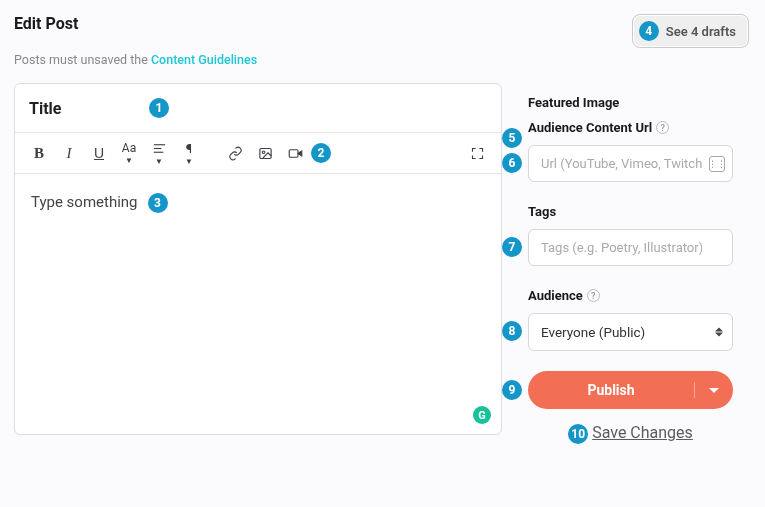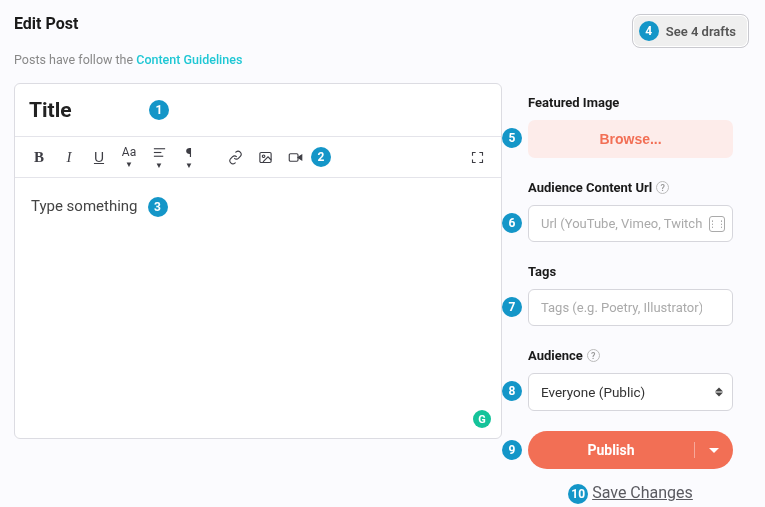--- a/index.html
+++ b/index.html
@@ -9,21 +9,21 @@
 .drafts-btn { display:flex; align-items:center; gap:7px; padding:6px 12px 6px 6px; border:1px solid #c9c9cf; border-radius:8px; background:#efefef; cursor:pointer; box-shadow:0 0 0 1px #fff inset; }
 .drafts-btn span.label { font-size:13px; font-weight:600; color:#555; }
 .subtext { padding:0 14px 16px 14px; font-size:12.5px; color:#888; }
 .subtext a { color:#1fc7d4; text-decoration:none; font-weight:500; }
 .main-cols { display:flex; gap:26px; padding:0 14px; }
 .left-col { width:488px; }
 .right-col { width:205px; padding-top:12px; }
 
 .editor-card { border:1px solid #dcdce2; border-radius:6px; background:#fff; }
 .title-row { padding:14px 14px; border-bottom:1px solid #e4e4ea; display:flex; align-items:center; }
-.title-input { border:none; outline:none; font-size:21px; font-weight:700; color:#222; font-family:inherit; width:120px; background:transparent; }
+.title-input { border:none; outline:none; font-size:16px; font-weight:700; color:#222; font-family:inherit; width:120px; background:transparent; }
 .title-input::placeholder { color:#222; font-weight:700; }
 
 .toolbar { display:flex; align-items:center; padding:6px 10px; border-bottom:1px solid #e4e4ea; gap:2px; }
 .tb-btn { width:28px; height:28px; display:flex; align-items:center; justify-content:center; color:#3d3d44; cursor:pointer; border-radius:3px; }
 .tb-btn svg { width:15px; height:15px; stroke:currentColor; fill:none; stroke-width:1.8; }
 .tb-bold { font-family:Georgia,serif; font-weight:700; font-size:15px; }
 .tb-italic { font-family:Georgia,serif; font-style:italic; font-size:15px; }
 .tb-under { font-family:Arial; text-decoration:underline; font-size:14px; }
 .tb-drop { font-size:12px; display:flex; align-items:center; gap:1px;flex-direction:column; }
 .tb-drop .caret { font-size:8px; color:#3d3d44; }
@@ -65,21 +65,21 @@
 
 <div class="header">
   <h1>Edit Post</h1>
   <div class="drafts-btn">
     <span class="num-badge">4</span>
     <span class="label">See 4 drafts</span>
   </div>
 </div>
 
 <div class="subtext">
-  <span>Posts have follow the </span><a href="#">Content Guidelines</a>
+  <span>Posts must unsaved the </span><a href="#">Content Guidelines</a>
 </div>
 
 <div class="main-cols">
   <div class="left-col">
     <div class="editor-card">
       <div class="title-row">
         <input class="title-input" placeholder="Title" style="">
         <span class="num-badge">1</span>
       </div>
       <div class="toolbar">
@@ -132,21 +132,20 @@
         <span class="num-badge" style="margin-left:6px;vertical-align:middle;">3</span>
         <div class="gr-badge">G</div>
       </div>
     </div>
   </div>
 
   <div class="right-col">
     <div class="section-label">Featured Image</div>
     <div style="position:relative;">
       <span class="num-badge badge-abs" style="left:-26px; top:8px;">5</span>
-      <button class="browse-btn">Browse...</button>
     </div>
 
     <div class="section-label">
       <span>Audience Content Url</span>
       <span class="q">?</span>
     </div>
     <div class="input-wrap">
       <span class="num-badge badge-abs" style="left:-26px; top:8px;">6</span>
       <input class="field-input" placeholder="Url (YouTube, Vimeo, Twitch," style="">
       <span class="input-suffix">⋮⋮</span>

